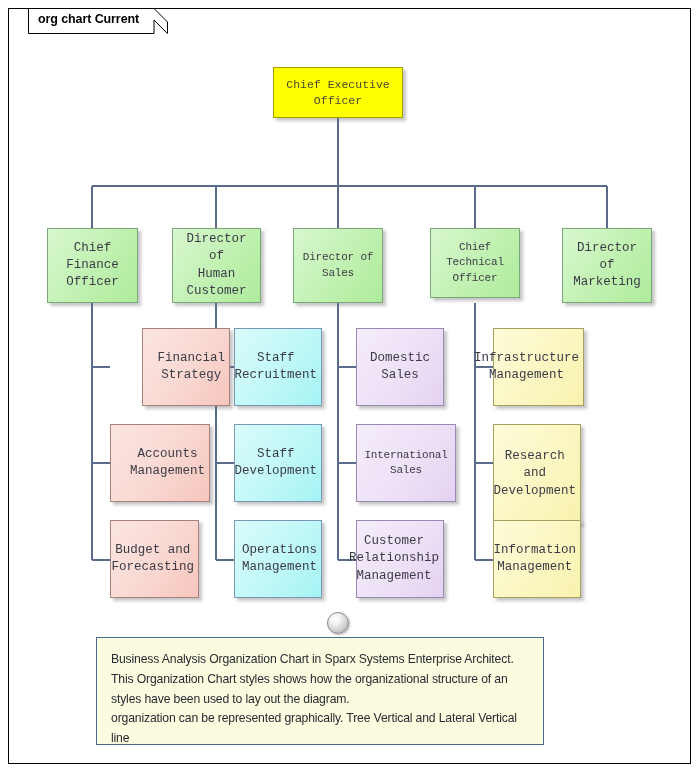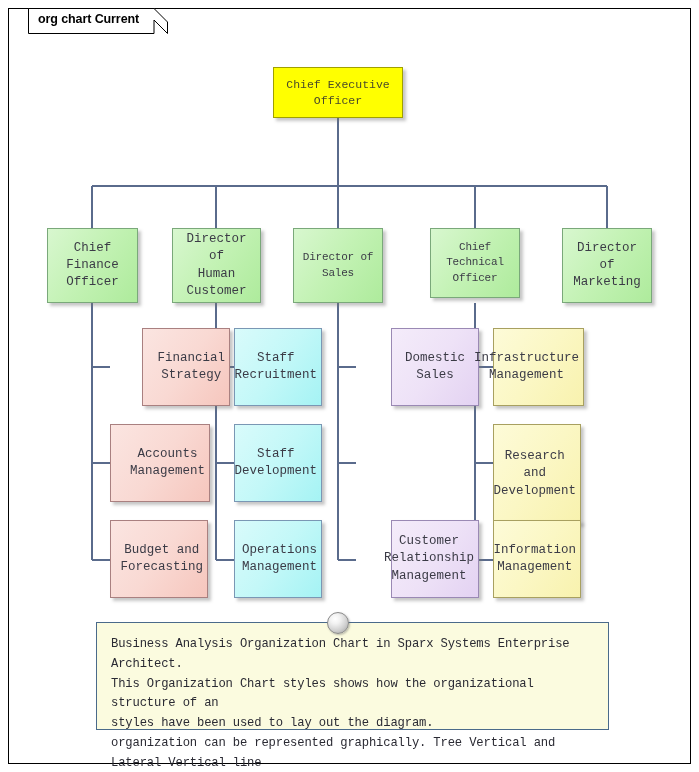--- a/index.html
+++ b/index.html
@@ -84,21 +84,20 @@
     background: linear-gradient(125deg, #fbe5e1 0%, #f9d9d3 50%, #f6c6bd 100%);
     border-color: #a98080;
   }
   .n-cyan {
     background: linear-gradient(125deg, #d9fbfb 0%, #c3f8f8 50%, #a5f3f4 100%);
     border-color: #7a97b4;
   }
   .n-purple {
     background: linear-gradient(125deg, #f4ecfa 0%, #eee2f7 50%, #e3d2f2 100%);
     border-color: #9a89b4;
-    margin-left: 35px;
   }
   .n-yellow {
     background: linear-gradient(125deg, #fdfbd8 0%, #fbf7c4 50%, #f8f2ae 100%);
     border-color: #a8a060;
   }
   .cond { font-size: 11px; letter-spacing: -0.2px; }
   
   #note {
     position: absolute;
     z-index: 12;
@@ -213,21 +212,21 @@
       </span>
   </div>
 
   <div class="node n-pink" style="left:110px; top:424px; width:100px; height:78px;">
     <span>
         <span class="lbl">Accounts</span>
         <span class="lbl">Management</span>
       </span>
   </div>
 
-  <div class="node n-pink" style="left:110px; top:520px; width:98px; height:78px;padding-left:43px;">
+  <div class="node n-pink" style="left:110px; top:520px; width:89px; height:78px;padding-left:43px;">
     <span>
         <span class="lbl">Budget and</span>
         <span class="lbl">Forecasting</span>
       </span>
   </div>
 
   <div class="node n-cyan" style="left:234px; top:328px; width:88px; height:78px;">
     <span>
         <span class="lbl">Staff</span>
         <span class="lbl">Recruitment</span>
@@ -245,20 +244,23 @@
     <span>
         <span class="lbl">Operations</span>
         <span class="lbl">Management</span>
       </span>
   </div>
 
   <div class="node n-purple" style="left:356px; top:328px; width:88px; height:78px;">
     <span class="lbl">Domestic Sales</span>
   </div>
 
+  <div class="node n-purple cond" style="left:356px; top:424px; width:100px; height:78px;">
+    <span class="lbl">International Sales</span>
+  </div>
 
   <div class="node n-purple" style="left:356px; top:520px; width:88px; height:78px;">
     <span>
         <span class="lbl">Customer</span>
         <span class="lbl">Relationship</span>
         <span class="lbl">Management</span>
       </span>
   </div>
 
   <div class="node n-yellow" style="left:493px; top:328px; width:91px; height:78px;">
@@ -275,21 +277,21 @@
       </span>
   </div>
 
   <div class="node n-yellow" style="left:493px; top:520px; width:88px; height:78px;">
     <span>
         <span class="lbl">Information</span>
         <span class="lbl">Management</span>
       </span>
   </div>
 
-  <div id="note" style="left:96px; top:622px; width:513px; height:108px;font-family:Liberation Mono, monospace;">
+  <div id="note" style="left:96px; top:637px; width:448px; height:108px;">
     <div>Business Analysis Organization Chart in Sparx Systems Enterprise Architect.</div>
     <div>This Organization Chart styles shows how the organizational structure of an</div>
     <div>styles have been used to lay out the diagram.</div>
     <div>organization can be represented graphically. Tree Vertical and Lateral Vertical line</div>
   </div>
   <div id="note-anchor" style="left:327px; top:612px;"></div>
 
 </div>
 
 </body></html>

